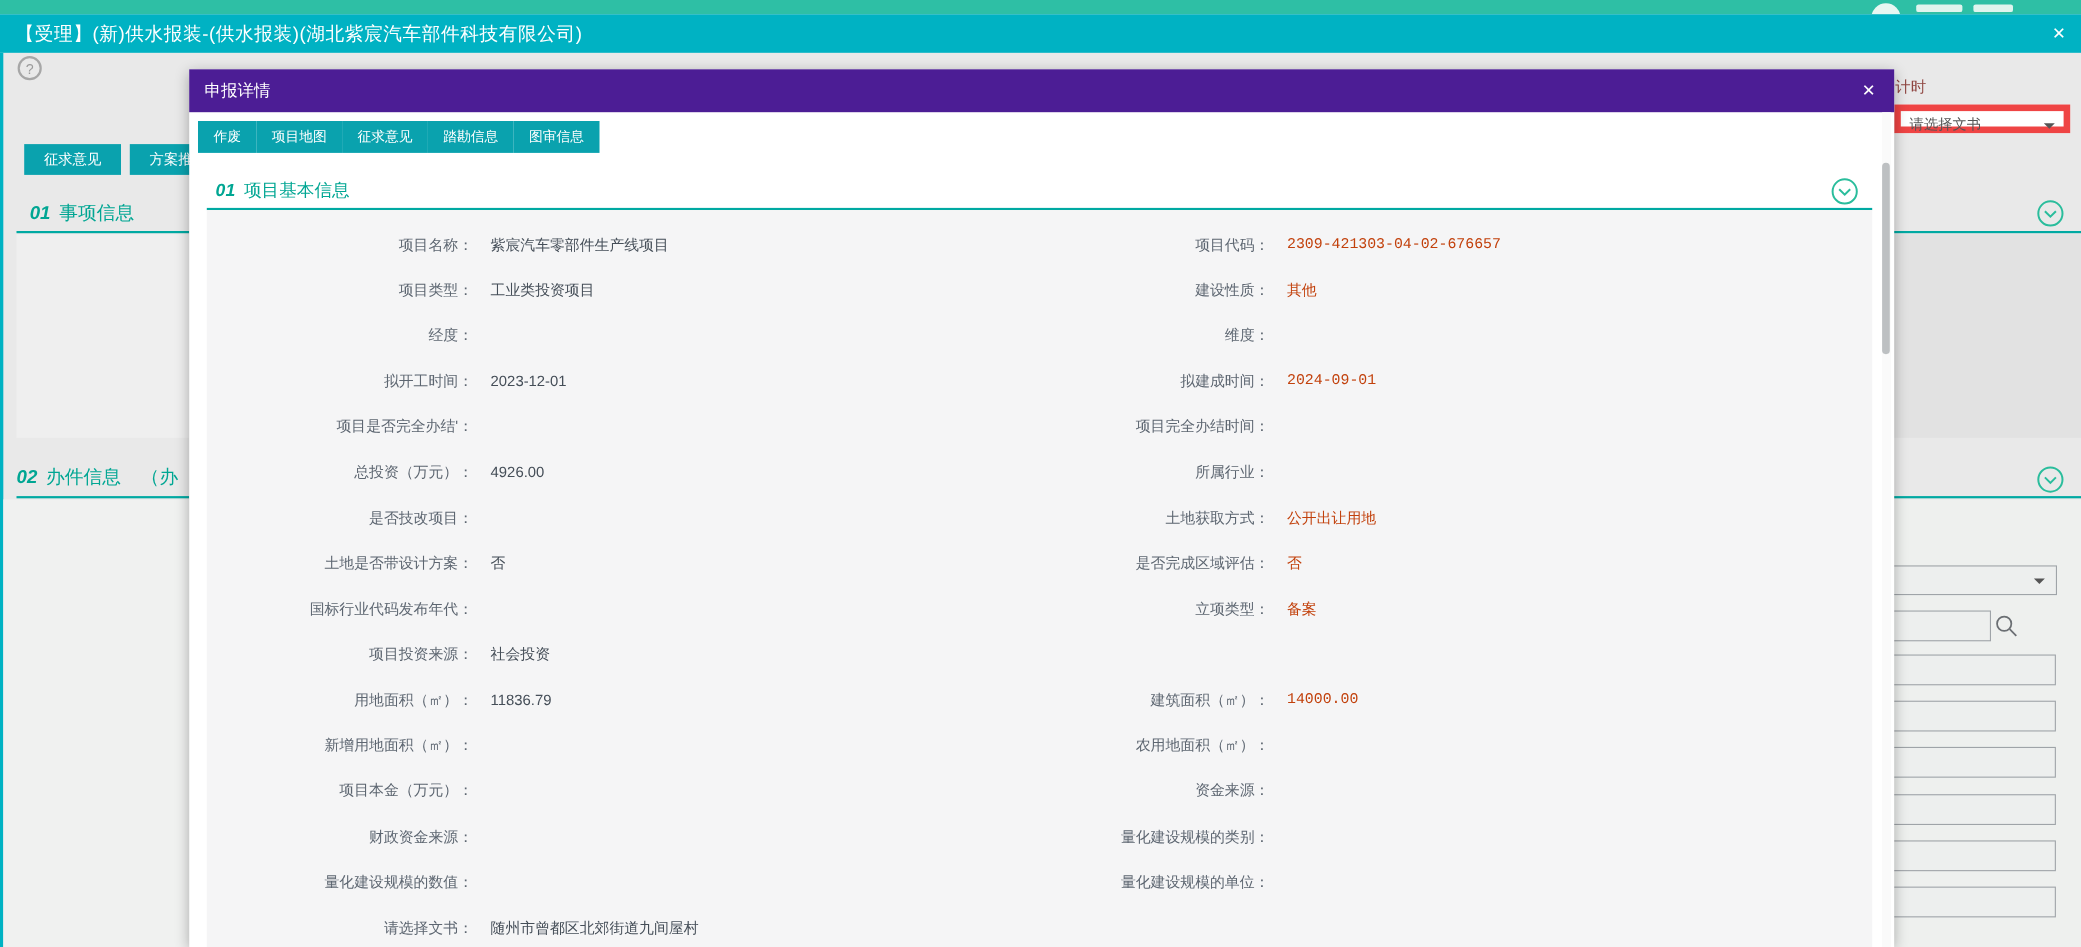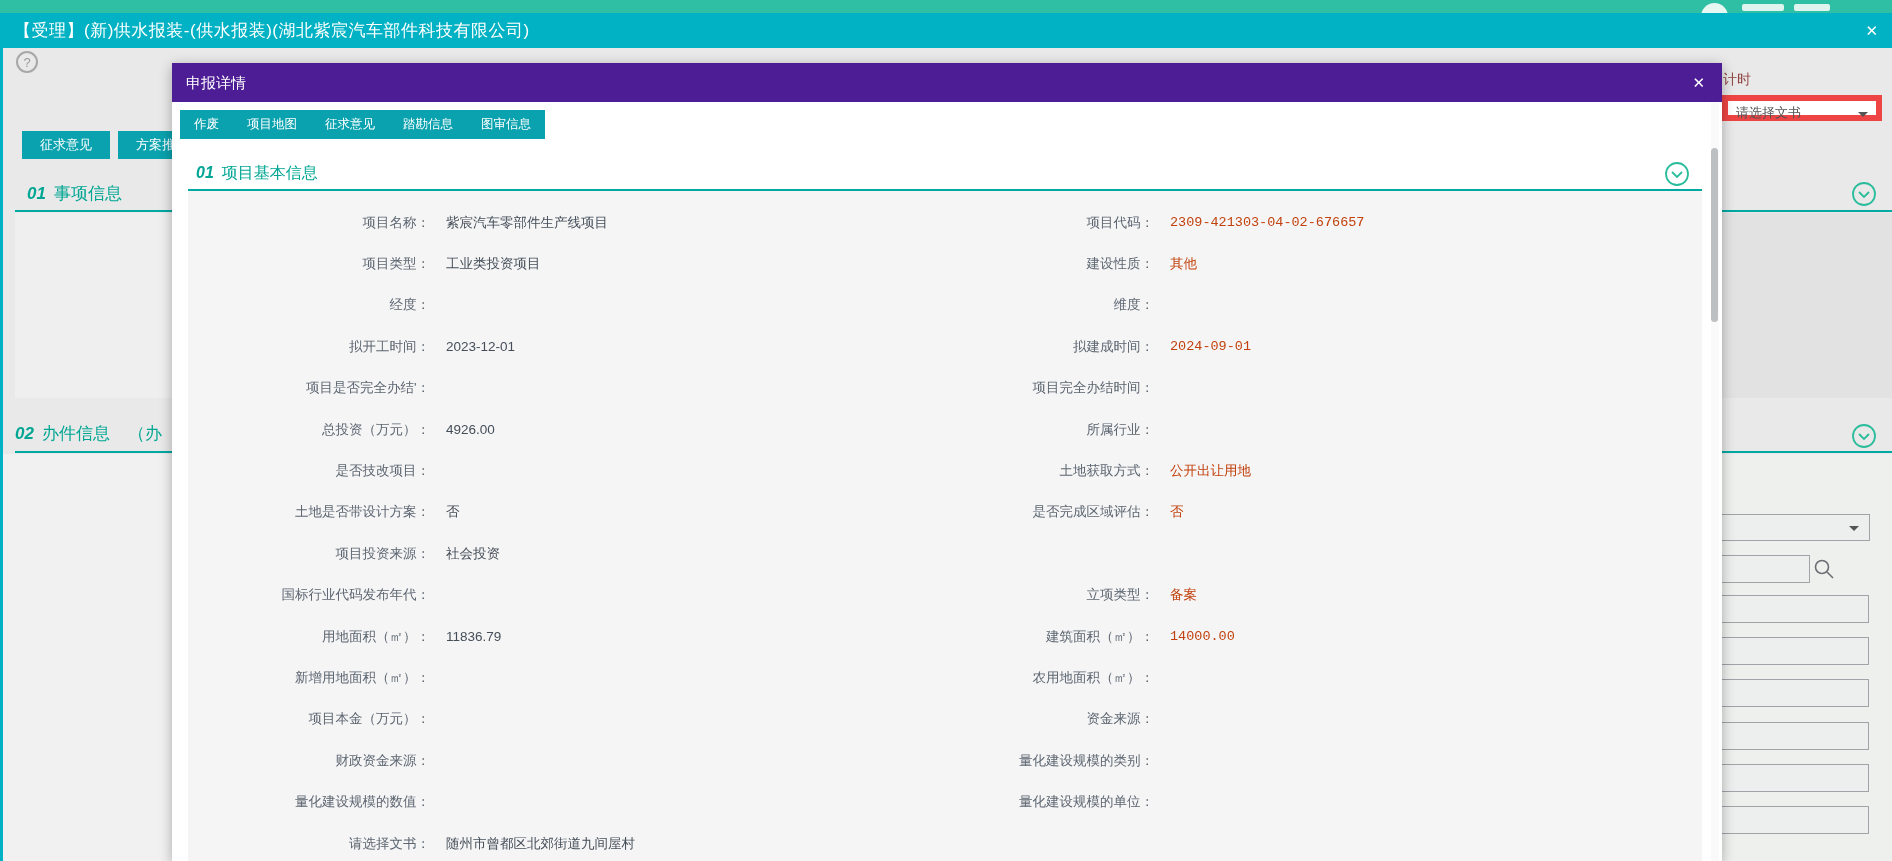--- a/index.html
+++ b/index.html
@@ -206,30 +206,30 @@
         <div class="c-rl">土地获取方式：</div>
         <div class="c-rv">公开出让用地</div>
       </div>
       <div class="frow">
         <div class="c-ll">土地是否带设计方案：</div>
         <div class="c-lv">否</div>
         <div class="c-rl">是否完成区域评估：</div>
         <div class="c-rv">否</div>
       </div>
       <div class="frow">
+        <div class="c-ll">国标行业代码发布年代：</div>
+        <div class="c-lv"></div>
+        <div class="c-rl">立项类型：</div>
+        <div class="c-rv">备案</div>
+      </div>
+      <div class="frow">
         <div class="c-ll">项目投资来源：</div>
         <div class="c-lv">社会投资</div>
         <div class="c-rl"></div>
         <div class="c-rv"></div>
-      </div>
-      <div class="frow">
-        <div class="c-ll">国标行业代码发布年代：</div>
-        <div class="c-lv"></div>
-        <div class="c-rl">立项类型：</div>
-        <div class="c-rv">备案</div>
       </div>
       <div class="frow">
         <div class="c-ll">用地面积（㎡）：</div>
         <div class="c-lv">11836.79</div>
         <div class="c-rl">建筑面积（㎡）：</div>
         <div class="c-rv">14000.00</div>
       </div>
       <div class="frow">
         <div class="c-ll">新增用地面积（㎡）：</div>
         <div class="c-lv"></div>

